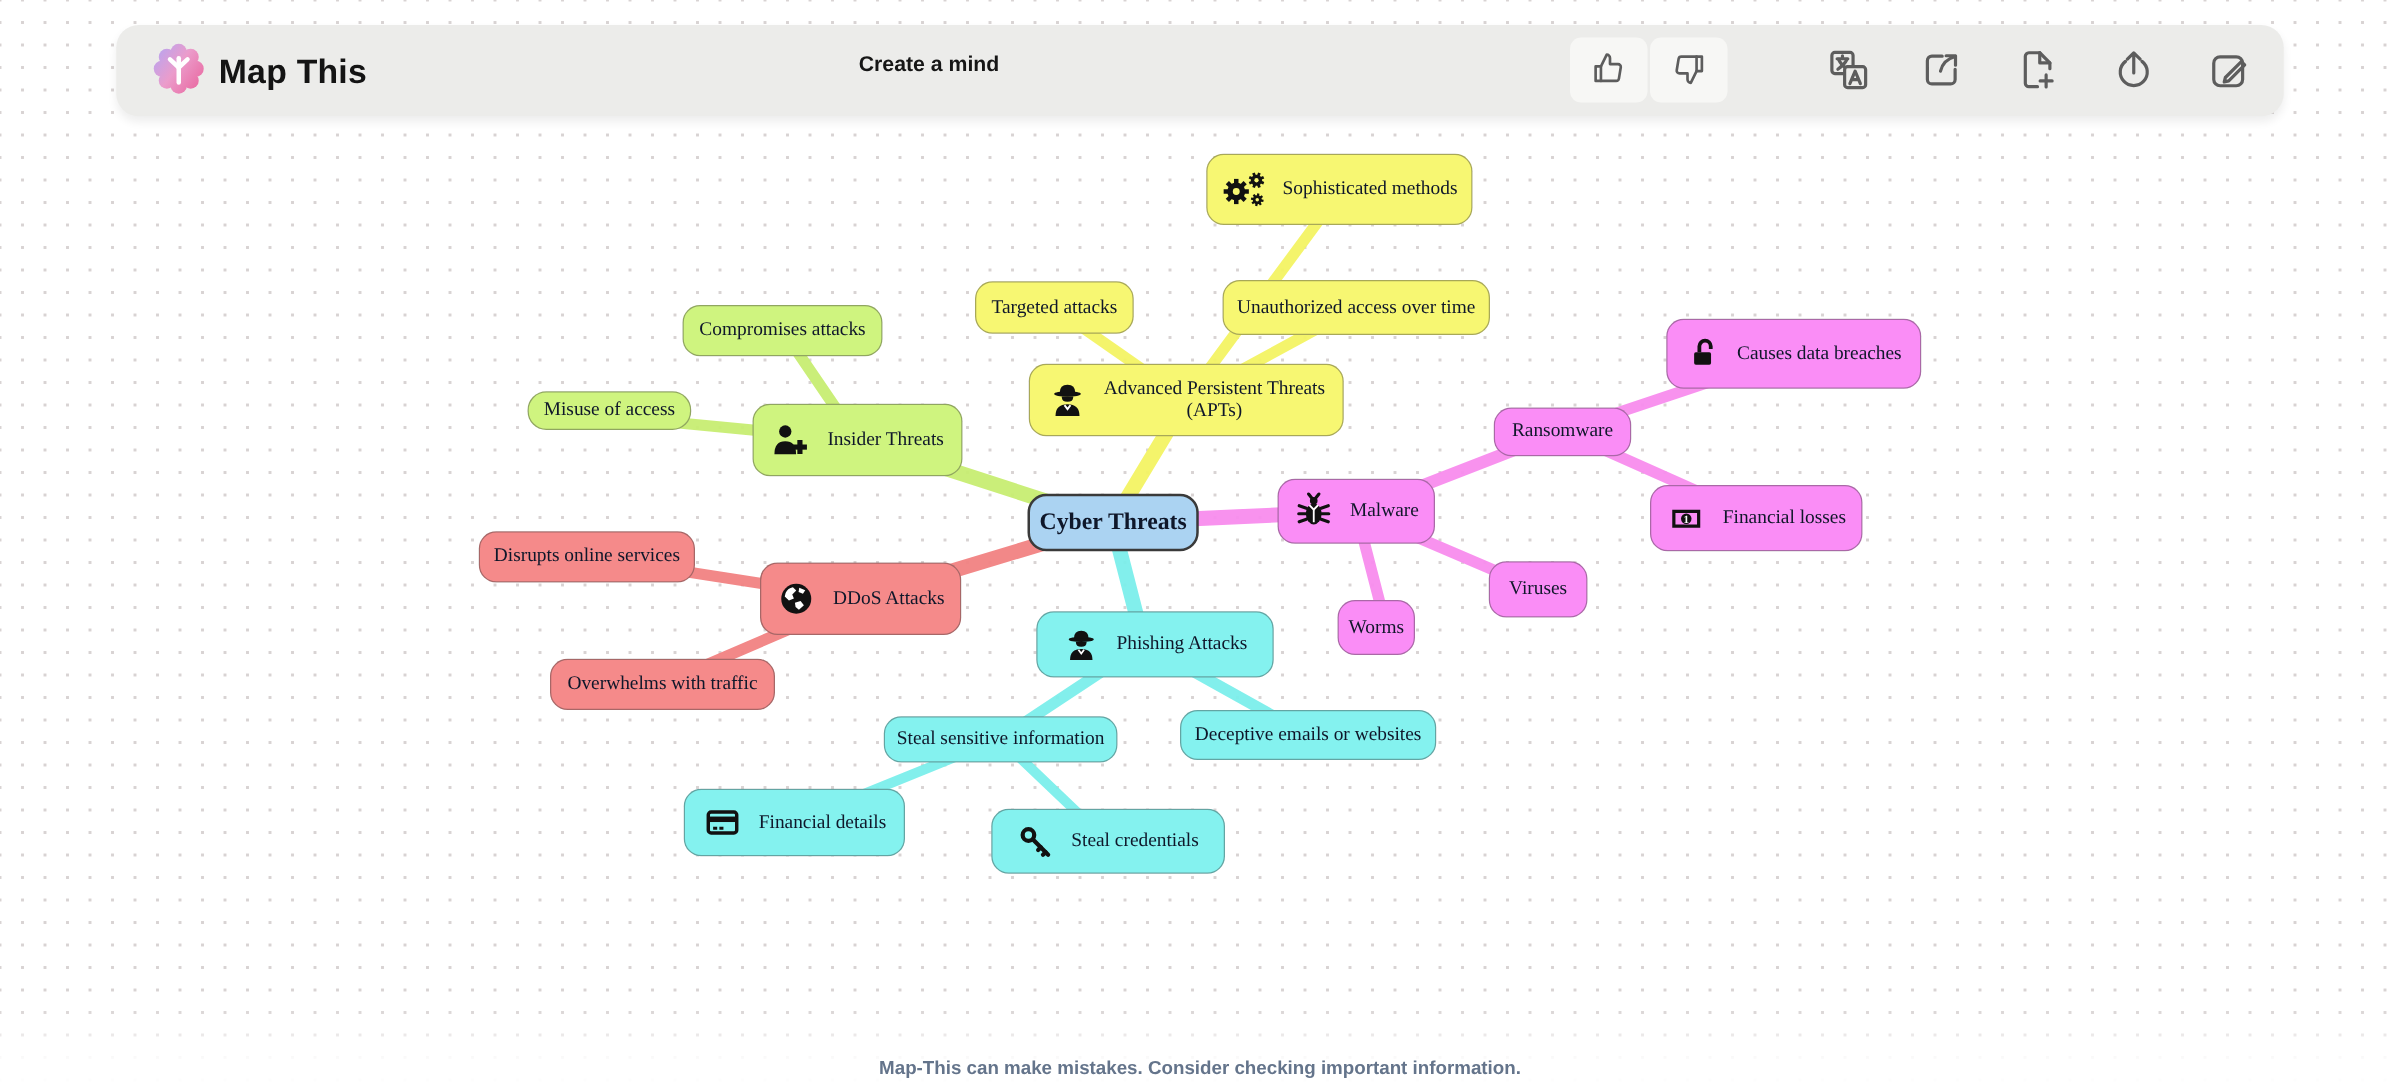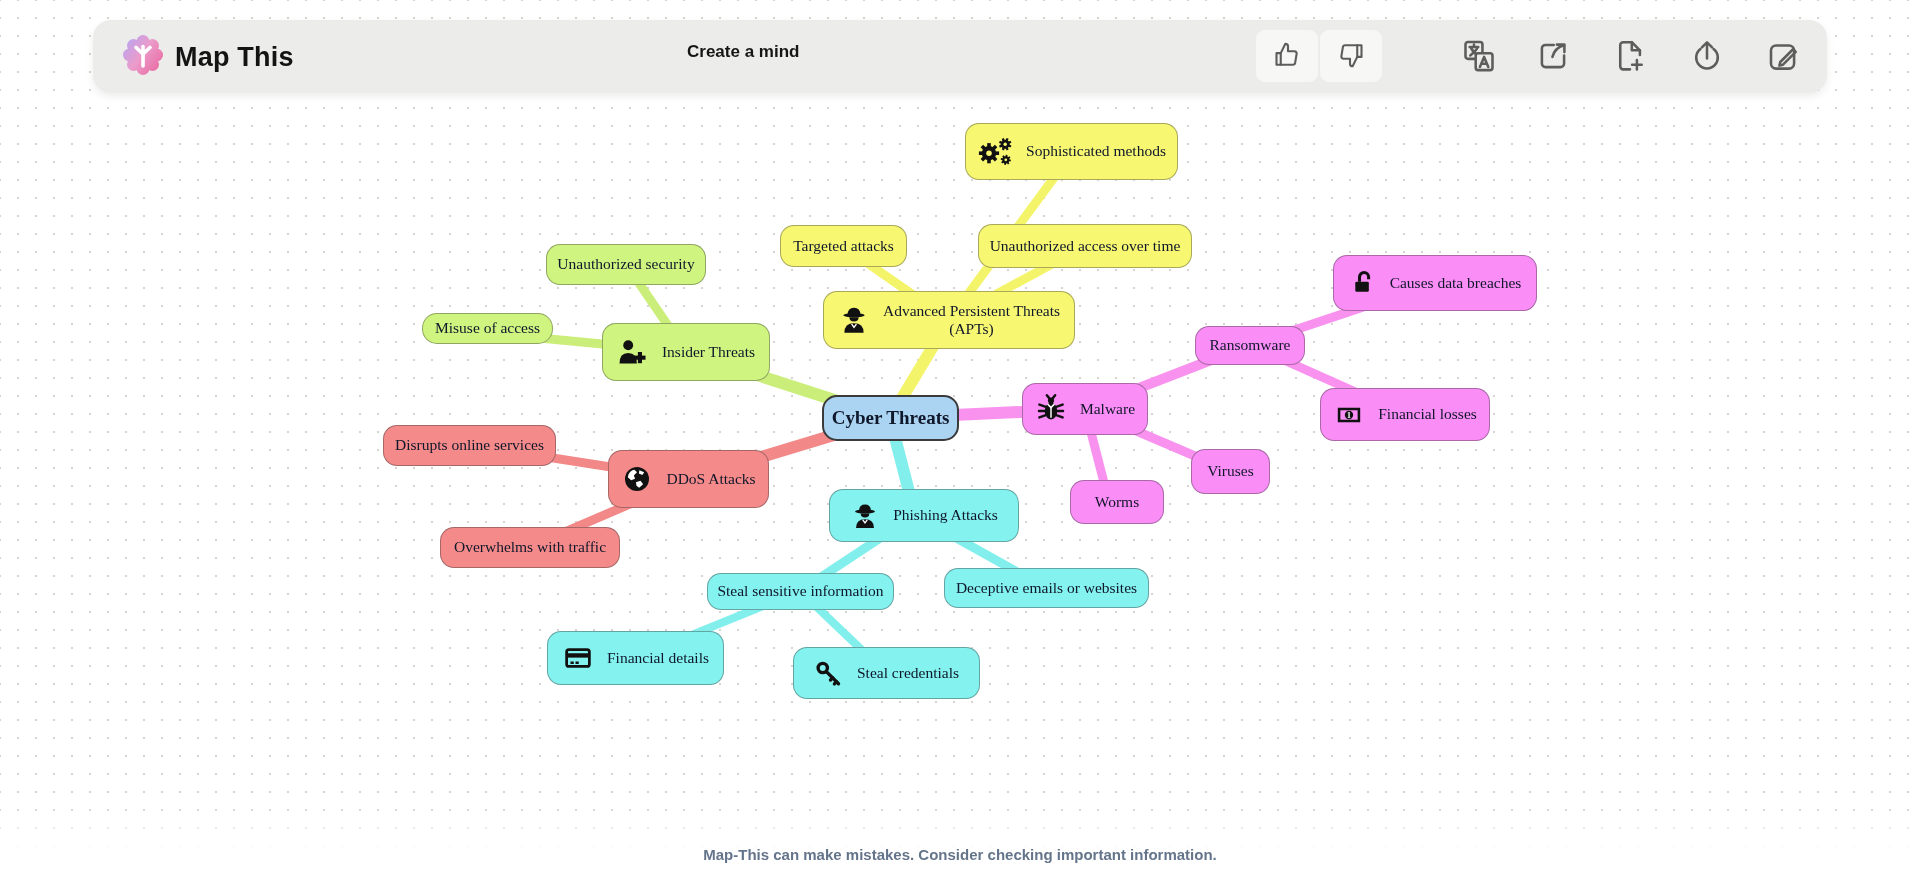--- a/index.html
+++ b/index.html
@@ -256,21 +256,21 @@
       <path d="M10.2 15.1 L12 17.5 L13.8 15.1" stroke="#fff" stroke-width="1.1" fill="none"></path>
     </svg>
   </span>
   <span>
     <span>Advanced Persistent Threats</span><br>
     <span>(APTs)</span>
   </span>
 </div>
 
 <div class="node n-green" style="left:546px;top:244px;width:160px;height:41px;">
-  <span>Unauthorized security</span>
+  <span>Compromises attacks</span>
 </div>
 
 <div class="node n-green" style="left:422px;top:313px;width:131px;height:31px;border-radius:15px;">
   <span>Misuse of access</span>
 </div>
 
 <div class="node n-green" style="left:602px;top:323px;width:168px;height:58px;">
   <span class="nicon">
     <svg width="32" height="32" viewBox="0 0 24 24" fill="#111">
       <circle cx="8.4" cy="6.9" r="3.7"></circle>
@@ -325,21 +325,21 @@
       <text x="12" y="14.7" text-anchor="middle" font-size="7.5" font-weight="bold" fill="#fff" font-family="'Liberation Serif',serif">1</text>
     </svg>
   </span>
   <span>Financial losses</span>
 </div>
 
 <div class="node n-pink" style="left:1191px;top:449px;width:79px;height:45px;">
   <span>Viruses</span>
 </div>
 
-<div class="node n-pink" style="left:1070px;top:480px;width:94px;height:44px;text-align:center;">
+<div class="node n-pink" style="left:1070px;top:480px;width:62px;height:44px;text-align:center;">
   <span>Worms</span>
 </div>
 
 <div class="node n-red" style="left:383px;top:425px;width:173px;height:41px;">
   <span>Disrupts online services</span>
 </div>
 
 <div class="node n-red" style="left:608px;top:450px;width:161px;height:58px;">
   <span class="nicon">
     <svg width="32" height="32" viewBox="0 0 24 24">

